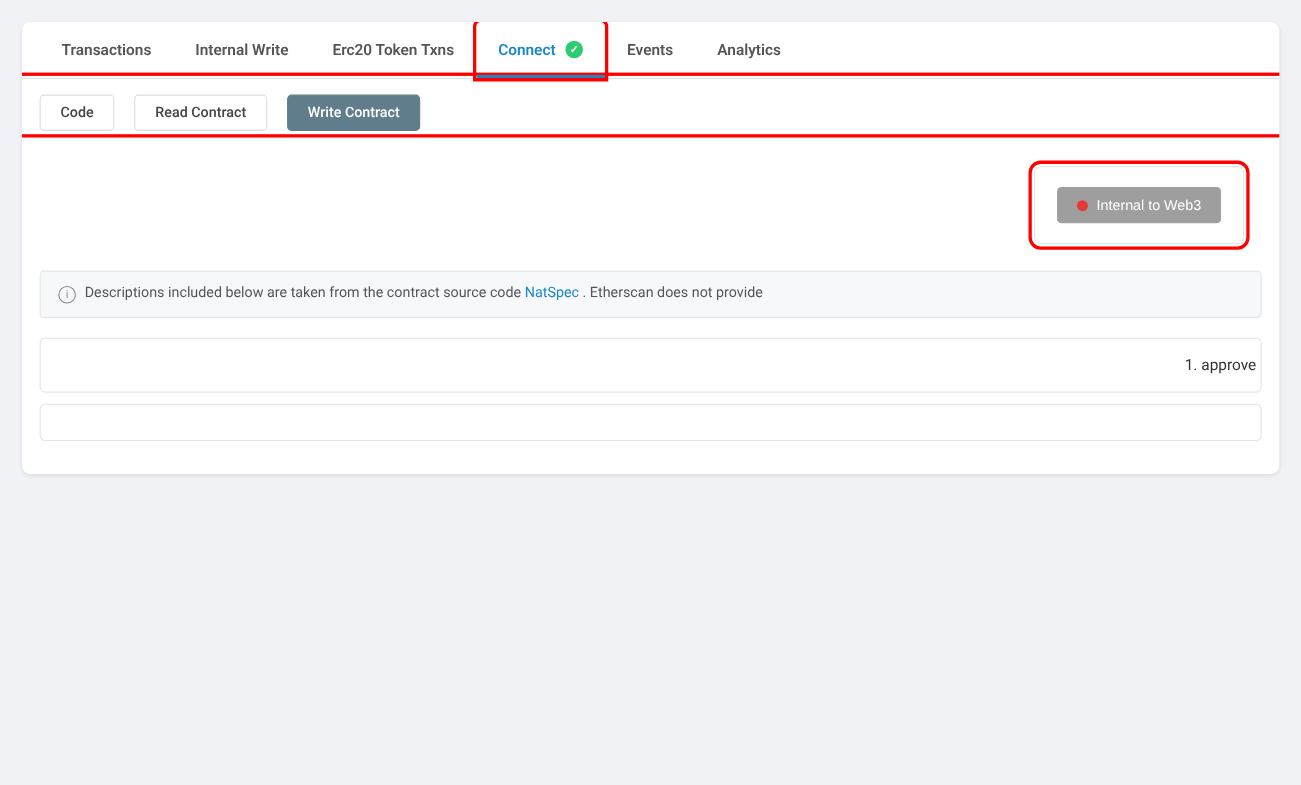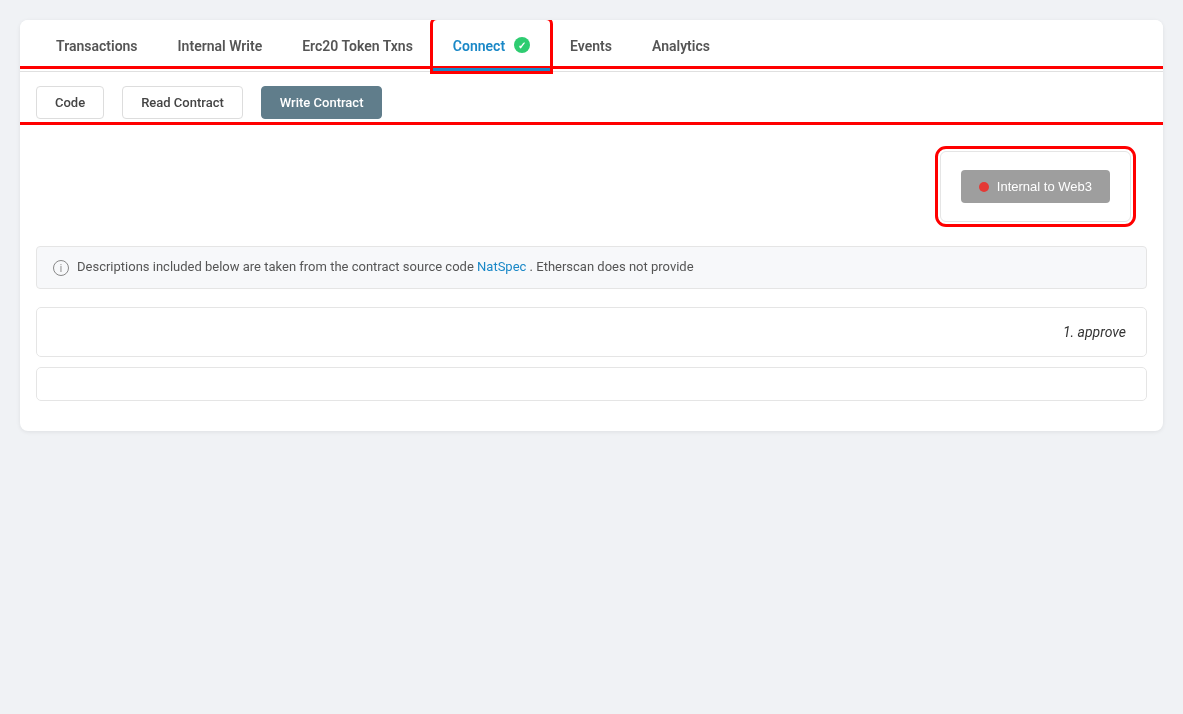--- a/index.html
+++ b/index.html
@@ -147,26 +147,25 @@
       text-decoration: none;
     }
 
     
     .contract-items {
       padding: 8px 16px 20px;
     }
     .contract-item {
       border: 1px solid #e5e5e5;
       border-radius: 5px;
-      padding: 16px 20px;
+      padding: 16px 4px;
       margin-bottom: 10px;
       font-size: 14px;
       color: #333;
       cursor: pointer;
-      font-style: italic;
     }
 
     
     .tab-item.contract-tab-highlighted {
       outline: 3px solid red;
       border-radius: 4px 4px 0 0;
     }
     .write-contract-highlighted {
       outline: 3px solid red;
       outline-offset: 3px;

